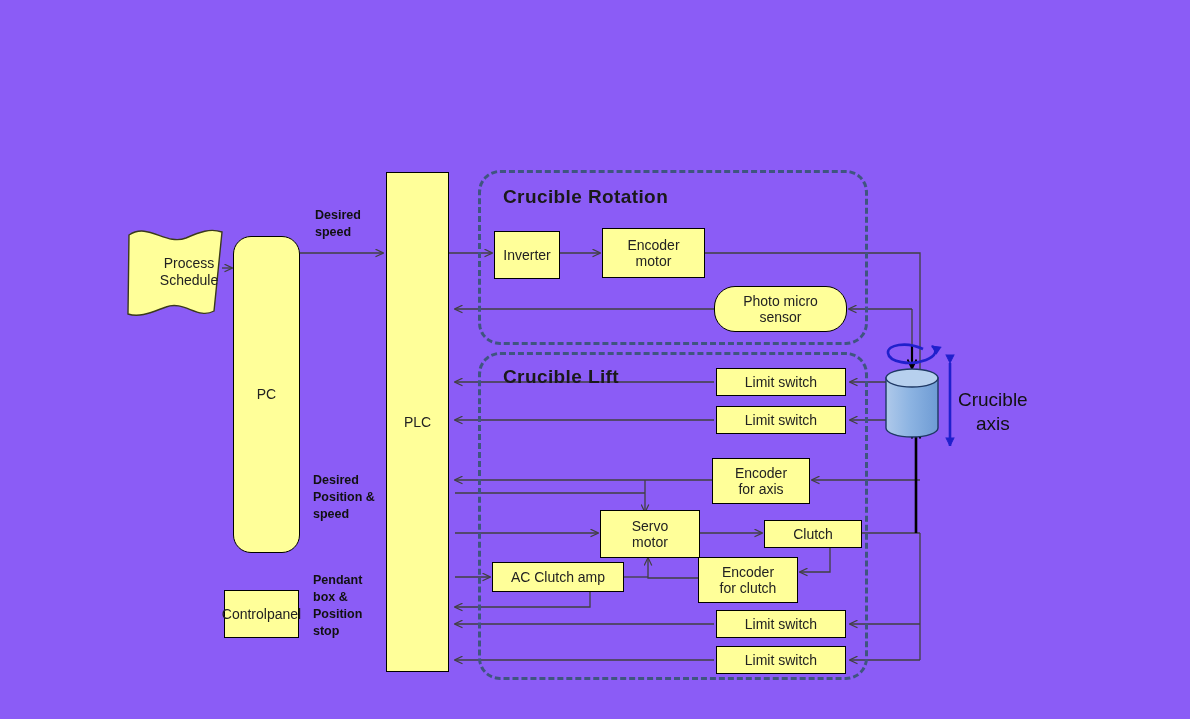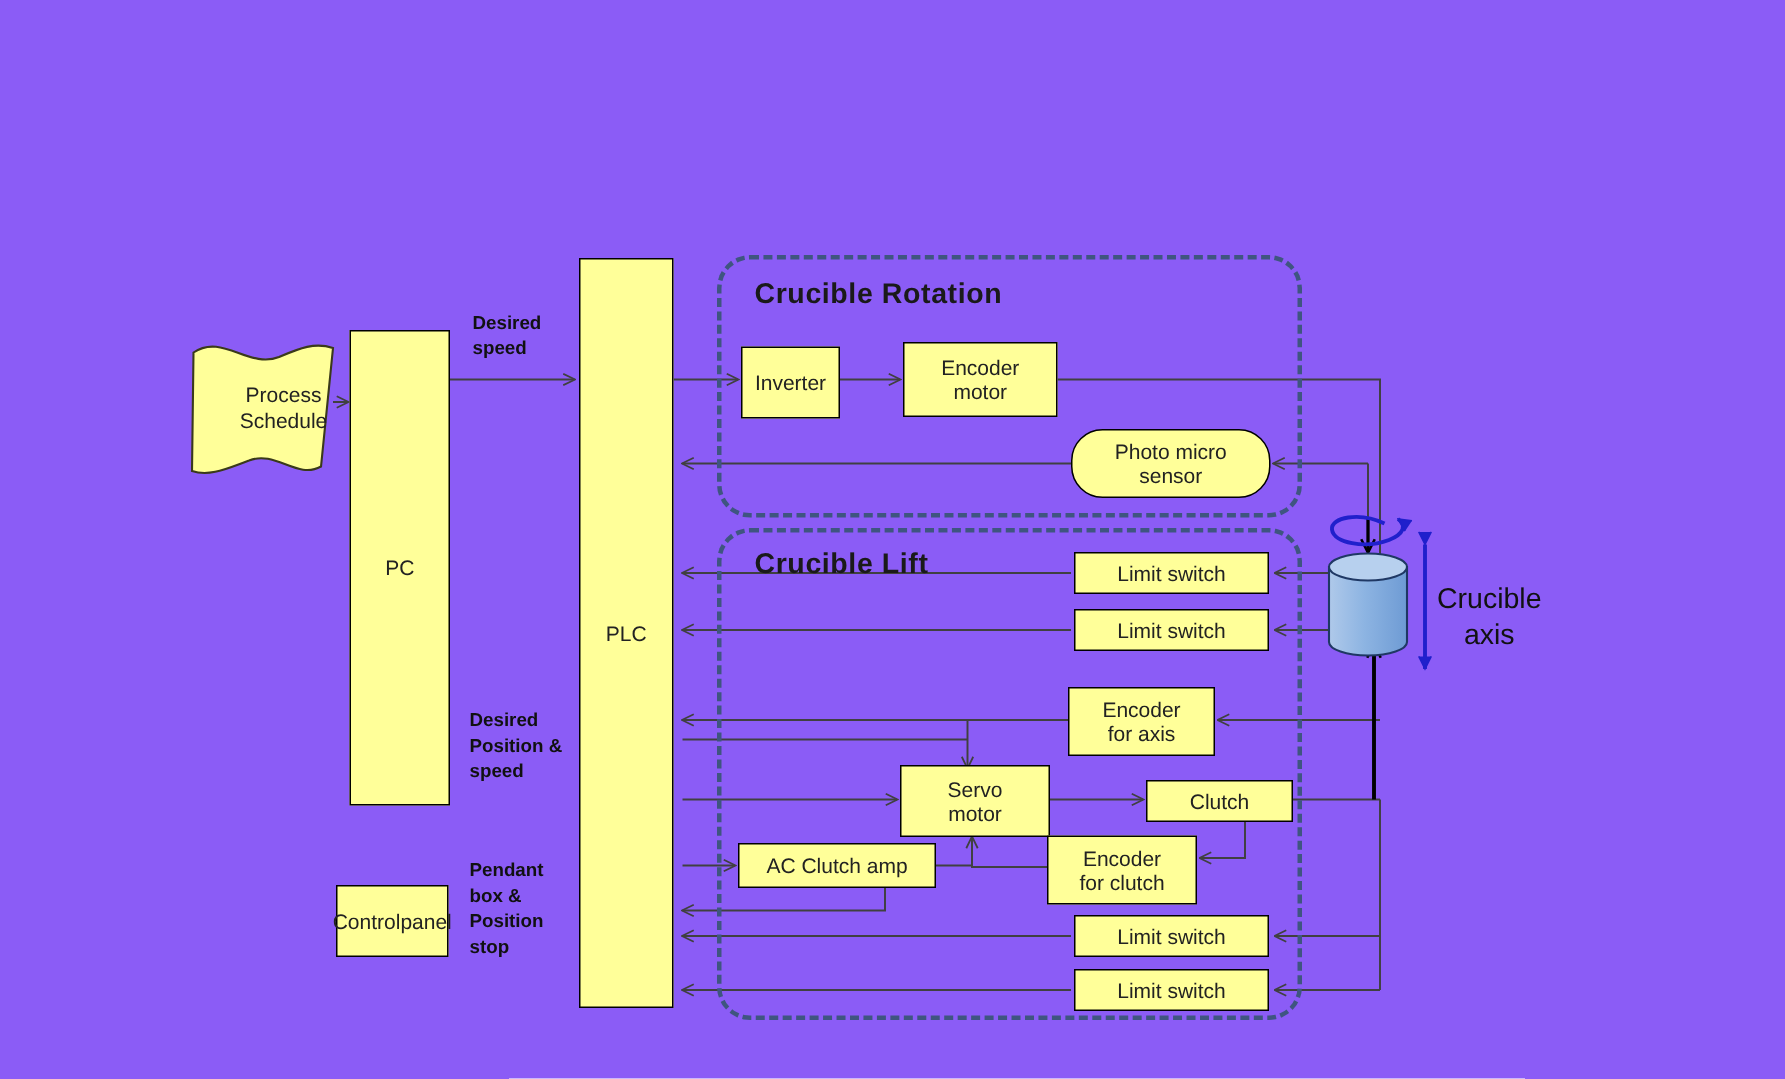--- a/index.html
+++ b/index.html
@@ -119,21 +119,21 @@
     <path d="M129,235 C148,222 166,246 186,238 C200,232 210,228 222,232
              L214,311 C198,320 184,300 166,307 C152,312 140,318 128,314 Z" fill="#FFFF99" stroke="#3A3A1A" stroke-width="1.4"></path>
   </svg>
   <div style="position:absolute;left:129px;top:246px;width:92px;height:52px;
               display:flex;flex-direction:column;align-items:center;justify-content:center;
               font-size:14px;color:#222;font-family:'Liberation Sans',sans-serif;line-height:1.2;padding-left:14px;">
     <span>Process</span>
     <span>Schedule</span>
   </div>
 
-  <div class="box" style="left:233px;top:220px;width:67px;height:317px;">
+  <div class="box" style="left:233px;top:236px;width:67px;height:317px;border-radius:18px;">
     <span>PC</span>
   </div>
 
   <div class="box" style="left:386px;top:172px;width:63px;height:500px;">
     <span>PLC</span>
   </div>
 
   <div class="box" style="left:224px;top:590px;width:75px;height:48px;flex-direction:row;">
     <span>Control</span>
     <span>panel</span>

